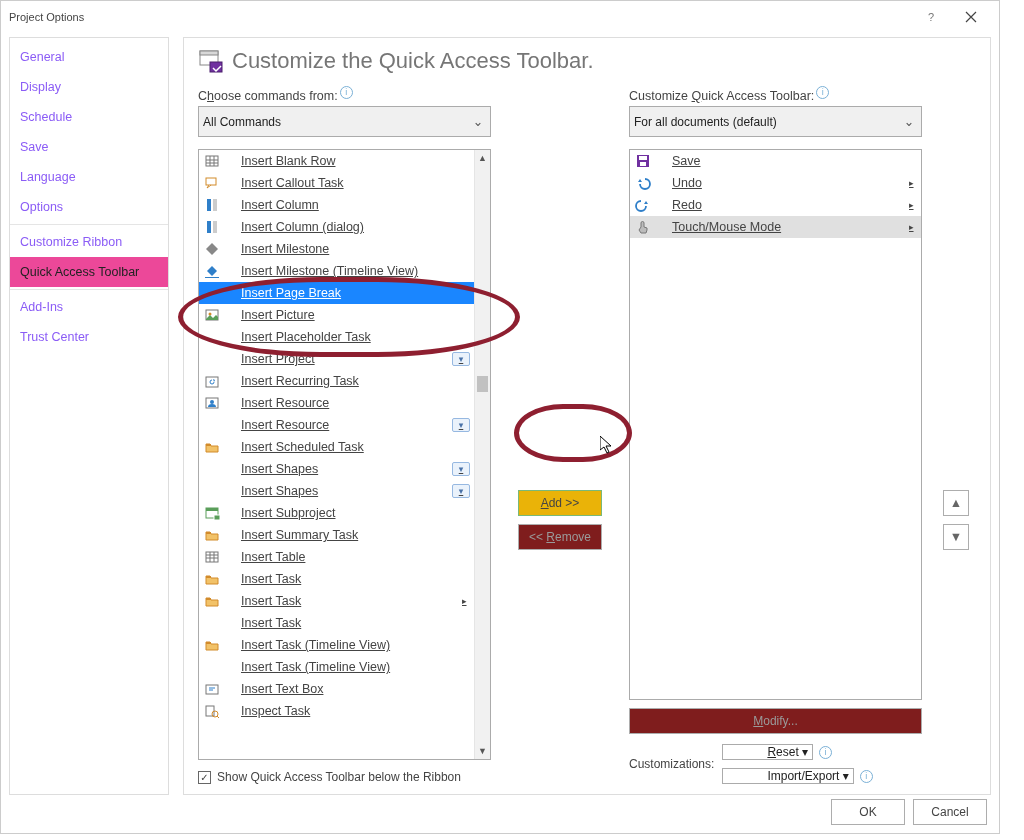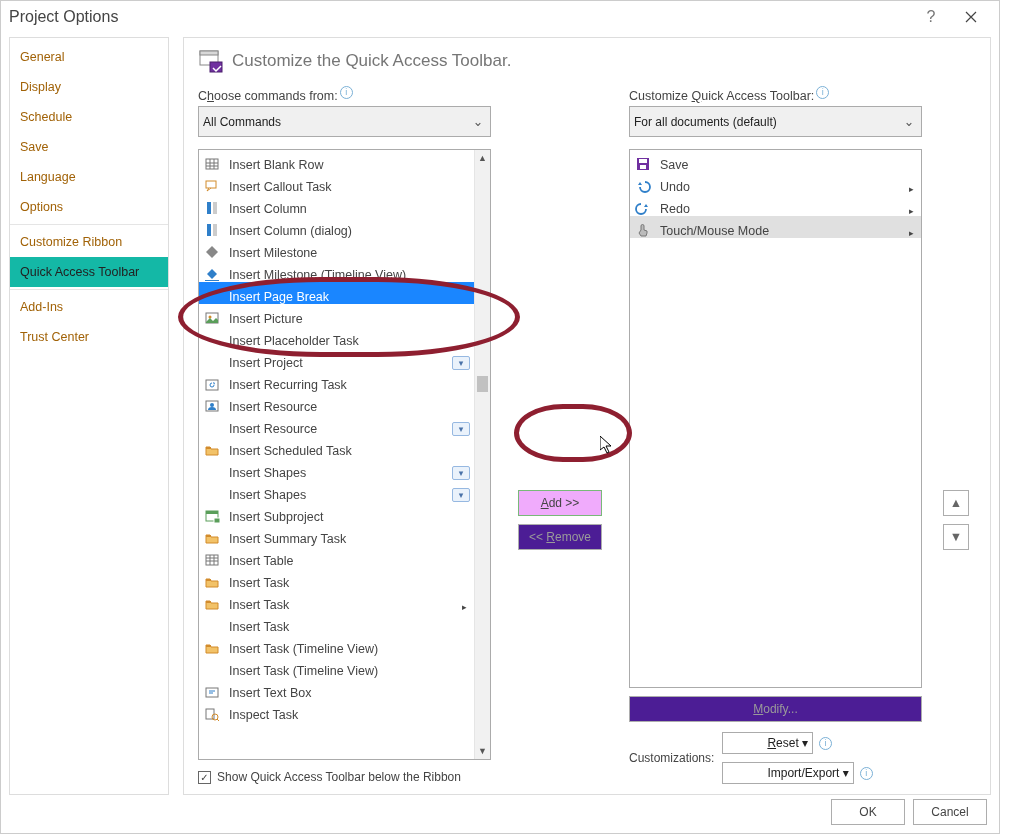--- a/index.html
+++ b/index.html
@@ -1,70 +1,70 @@
 <!DOCTYPE html>
 <html><head>
 <meta charset="utf-8">
 <style>
   * { box-sizing: border-box; font-family: "Segoe UI", Arial, sans-serif; }
   body { margin:0; background:#fff; font-size:12.5px; color:#444; width:1024px; height:840px; overflow:hidden; position:relative;}
   .dialog { border:1px solid #ccc; width:1000px; height:834px; position:relative; background:#fff; }
-  .titlebar { height:30px; line-height:30px; padding:16px 8px; font-size:16px; display:flex; align-items:center; color:#444;}
+  .titlebar { height:30px; line-height:30px; padding:16px 8px; font-size:11px; display:flex; align-items:center; color:#444;}
   .titlebar .spacer{flex:1}
   .tb-btn { width:40px; height:28px; display:flex;align-items:center;justify-content:center; color:#777;}
   .tb-btn svg{stroke:#666;}
   .body { display:flex; height: calc(100% - 70px); padding:4px 8px 0 8px;}
   .sidebar { width:160px; border:1px solid #ddd; padding:4px 0; margin-right:14px; background:#fff;}
-  .sidebar .item { padding:8px 10px; color:#a16207; cursor:default;}
-  .sidebar .item.selected { background:#14b8a6; color:#222;}
+  .sidebar .item { padding:8px 10px; color:#8b5cf6; cursor:default;}
+  .sidebar .item.selected { background:#ec4899; color:#222;}
   .sidebar .sep { height:1px; background:#e5e5e5; margin:2px 0;}
   .main { flex:1; border:1px solid #ddd; padding:10px 14px; position:relative; display:flex; flex-direction:column;}
   .header-row{display:flex; align-items:center; gap:8px; margin-bottom:12px;}
   .header-icon{width:26px;height:26px;}
-  .header-title{font-size:17px; color:#767676;}
+  .header-title{font-size:22px; color:#767676;}
   .columns{display:flex; gap:14px; flex:1; overflow:hidden;}
   .col{flex:1; display:flex; flex-direction:column; min-width:0;}
   .col-label{font-size:12.5px; color:#444; margin-bottom:3px;}
   .col-label .u{text-decoration:underline;}
   .info-icon{display:inline-block;width:13px;height:13px;border:1px solid #7ab0d6;border-radius:50%;color:#7ab0d6;font-size:9px;line-height:11px;text-align:center;vertical-align:super;margin-left:2px}
   .combo{border:1px solid #ababab; height:31px; display:flex; align-items:center; padding:0 4px; background:#f0f0f0; position:relative;}
   .combo .val{flex:1; font-size:12px; color:#222;}
   .combo .chev{width:16px;text-align:center;color:#555;}
   .listbox{border:1px solid #ababab; margin-top:12px; flex:1; overflow:hidden; position:relative; background:#fff;}
   .listbox-inner{position:absolute; inset:0 16px 0 0; overflow:hidden;}
   .scrollbar{position:absolute;top:0;right:0;bottom:0;width:16px;background:#f1f1f1;border-left:1px solid #e5e5e5;}
   .scroll-thumb{position:absolute;left:2px;right:2px;top:20px;height:50px;background:#c1c1c1;}
   .scroll-btn{position:absolute;left:0;right:0;height:16px;display:flex;align-items:center;justify-content:center;background:#f1f1f1;color:#555;font-size:9px;}
-  .row{height:22px;display:flex;align-items:flex-end;padding-left:4px;gap:8px;}
+  .row{height:22px;display:flex;align-items:center;padding-left:4px;gap:20px;text-decoration:underline;}
   .row.sel{background:#1a86ff;color:#fff;}
   .row .ic{width:18px;height:16px;display:flex;align-items:center;justify-content:center;}
   .row .label{flex:1; white-space:nowrap; overflow:hidden;}
   .row .split{width:18px;height:14px;border:1px solid #96b8e1;background:#eaf2fb;margin-right:4px;border-radius:2px; color:#4a72a8;font-size:9px;display:flex;align-items:center;justify-content:center;}
   .row .split::after{content:"▾";}
   .row .flyout{width:8px;color:#444;font-size:9px;margin-right:4px;}
   .t-sel{background:#e0e0e0;}
   .mid-col{width:110px; display:flex;flex-direction:column;justify-content:center;align-items:center;gap:8px; padding-top:170px;}
-  .btn{border:1px solid #adadad;background:#4c1d95;min-width:84px;height:26px;font-size:12px;display:flex;align-items:center;justify-content:center;padding:0 8px;}
-  .btn.green{background:#f0abfc;border-color:#79b979;}
+  .btn{border:1px solid #adadad;background:#7f1d1d;min-width:84px;height:26px;font-size:12px;display:flex;align-items:center;justify-content:center;padding:0 8px;}
+  .btn.green{background:#eab308;border-color:#79b979;}
   .btn.disabled{color:#9a9a9a;}
   .btn .u{text-decoration:underline;}
   .circle{position:absolute;border:5px solid #8e1f30;border-radius:50%/60%;pointer-events:none;}
   .modify-row{margin-top:8px;}
   .customizations-row{display:flex;align-items:center;gap:8px;margin-top:10px;font-size:12px;}
   .arr-col{width:40px;display:flex;flex-direction:column;gap:8px;justify-content:center;align-items:center;padding-top:170px;}
   .sq-btn{width:26px;height:26px;border:1px solid #adadad;background:#fff;display:flex;align-items:center;justify-content:center;color:#666;}
   .footer{position:absolute;bottom:8px;right:12px;display:flex;gap:8px;}
   .footer .btn{min-width:74px;background:#fff;}
   .checkbox-row{margin-top:10px;display:flex;align-items:center;gap:6px;font-size:12px;}
   .chk{width:13px;height:13px;border:1px solid #666;display:flex;align-items:center;justify-content:center;font-size:10px;color:#444;}
   .cursor{position:absolute;pointer-events:none;}
   svg.i{width:16px;height:16px;}
   .col.right-target{flex:1;}
   .cust-right{display:flex;flex-direction:column;align-items:flex-end;gap:8px;}
-  .combo.drop-style{background:#fff;height:22px;padding-left:44px;}
+  .combo.drop-style{background:#fff;height:16px;padding-left:44px;}
 </style>
 </head>
 <body>
 
 <div class="dialog">
   <div class="titlebar">
     <span>Project Options</span>
     <span class="spacer"></span>
     <div class="tb-btn">?</div>
     <div class="tb-btn">

